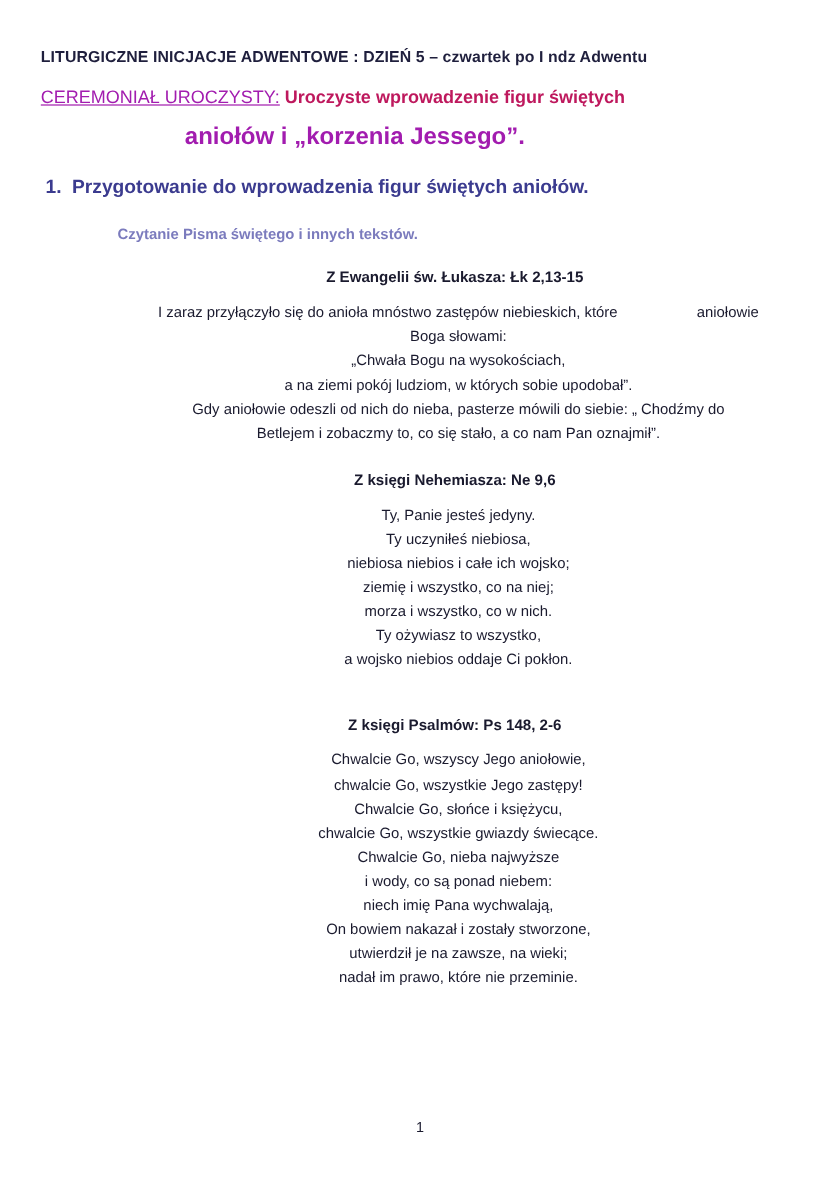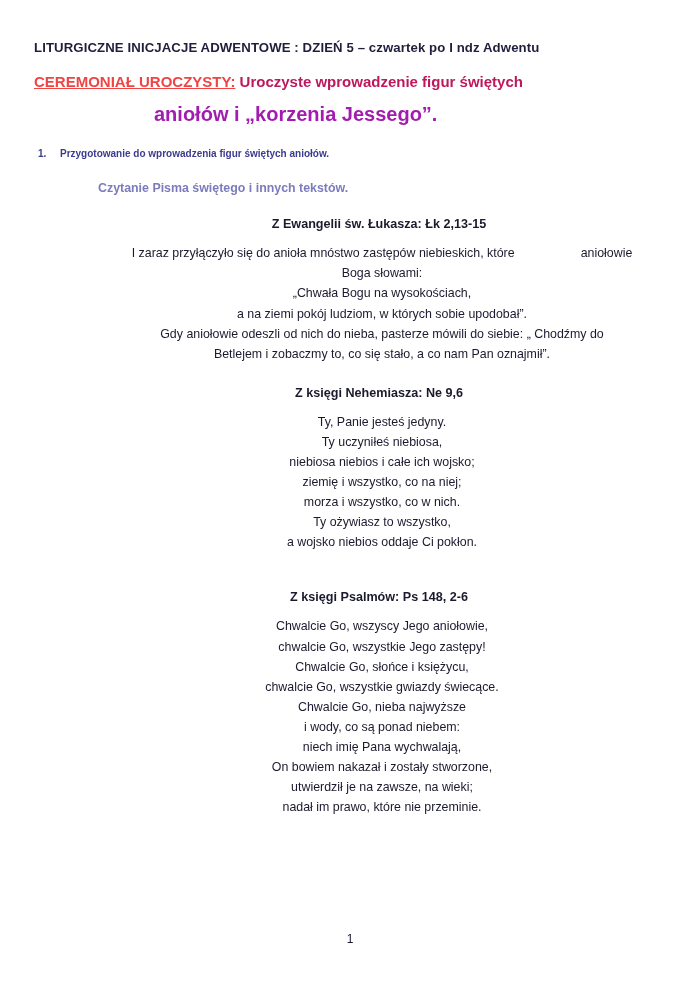--- a/index.html
+++ b/index.html
@@ -35,40 +35,40 @@
 
   .ceremonial-line {
     margin-top: 17px;
     font-size: 15px;
     font-weight: bold;
     color: #3b3b8f;
     line-height: 1.35;
   }
   .ceremonial-label {
     text-decoration: underline;
-    color: #ef4444;
-    font-weight: bold;
+    color: #a21caf;
+    font-weight: normal;
   }
   .ceremonial-rest {
     color: #be185d;
     font-weight: bold;
   }
   .ceremonial-line2 {
     margin-top: 11px;
     font-size: 20px;
     font-weight: bold;
     color: #a21caf;
     padding-left: 120px;
   }
 
   
   .numbered {
     margin-top: 22px;
     padding-left: 26px;
-    font-size: 10px;
+    font-size: 16px;
     font-weight: bold;
     color: #3b3b8f;
   }
   .numbered .num {
     display: inline-block;
     width: 22px;
     margin-left: -22px;
     color: #3b3b8f;
   }
 

